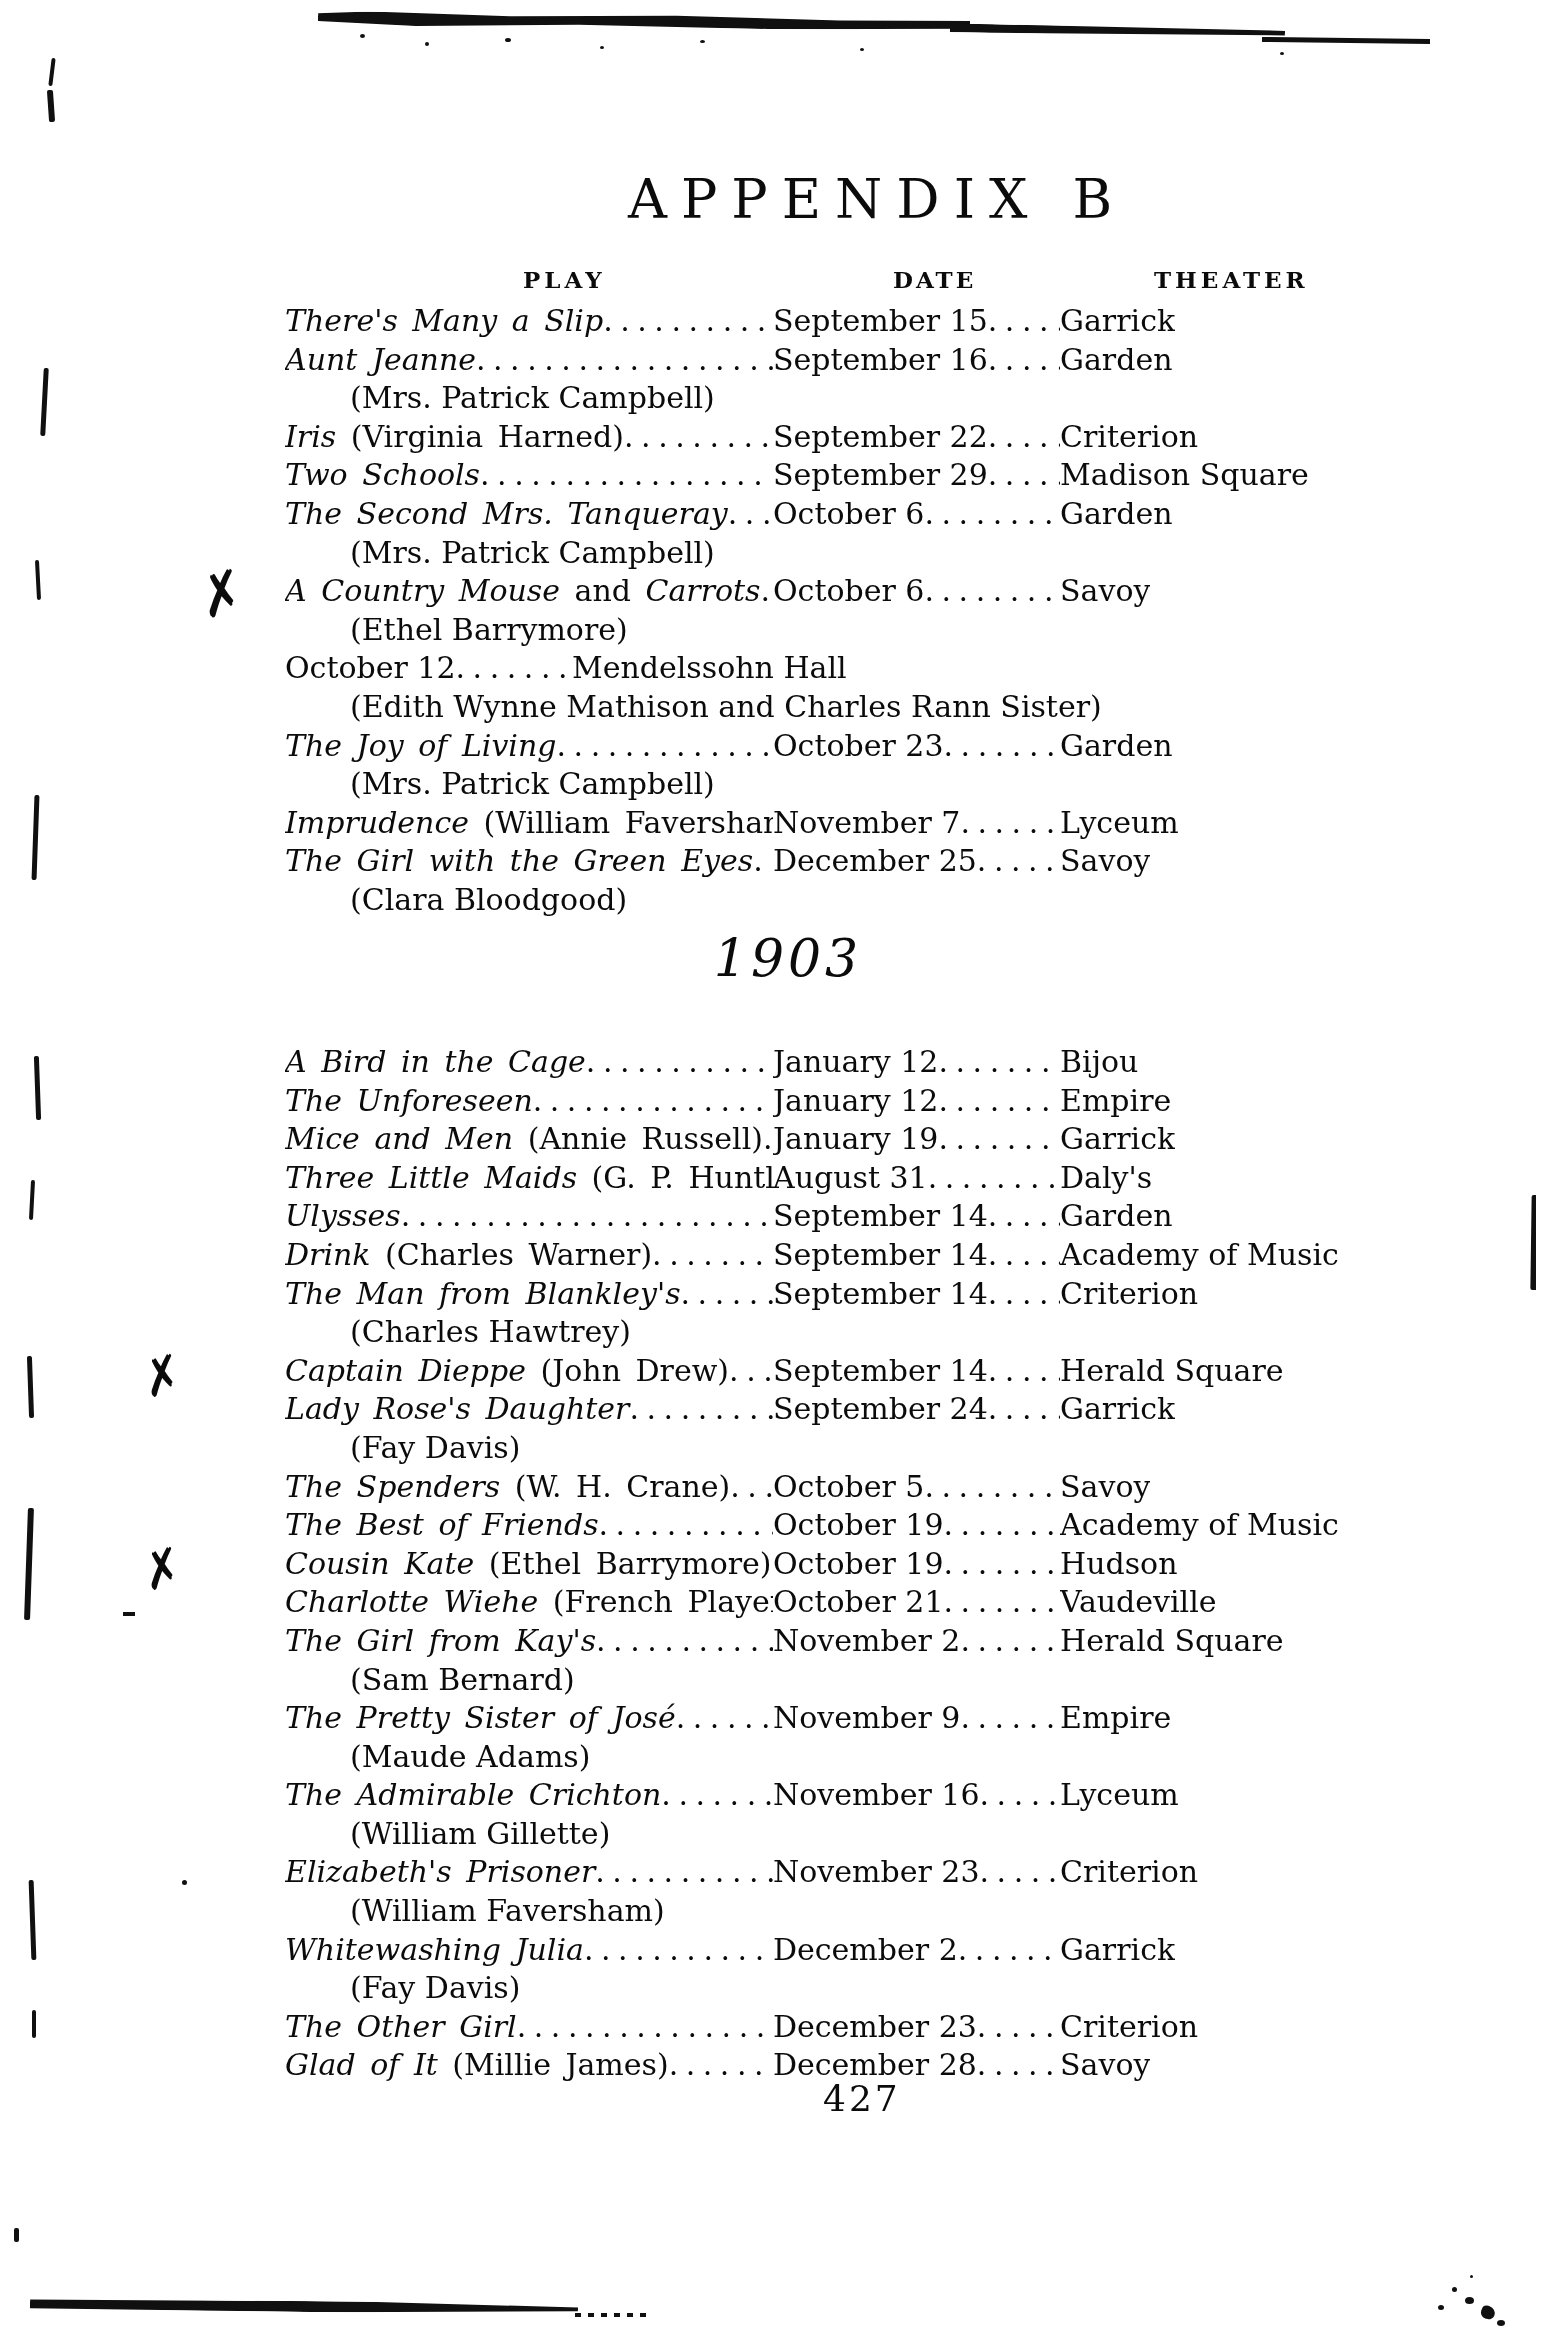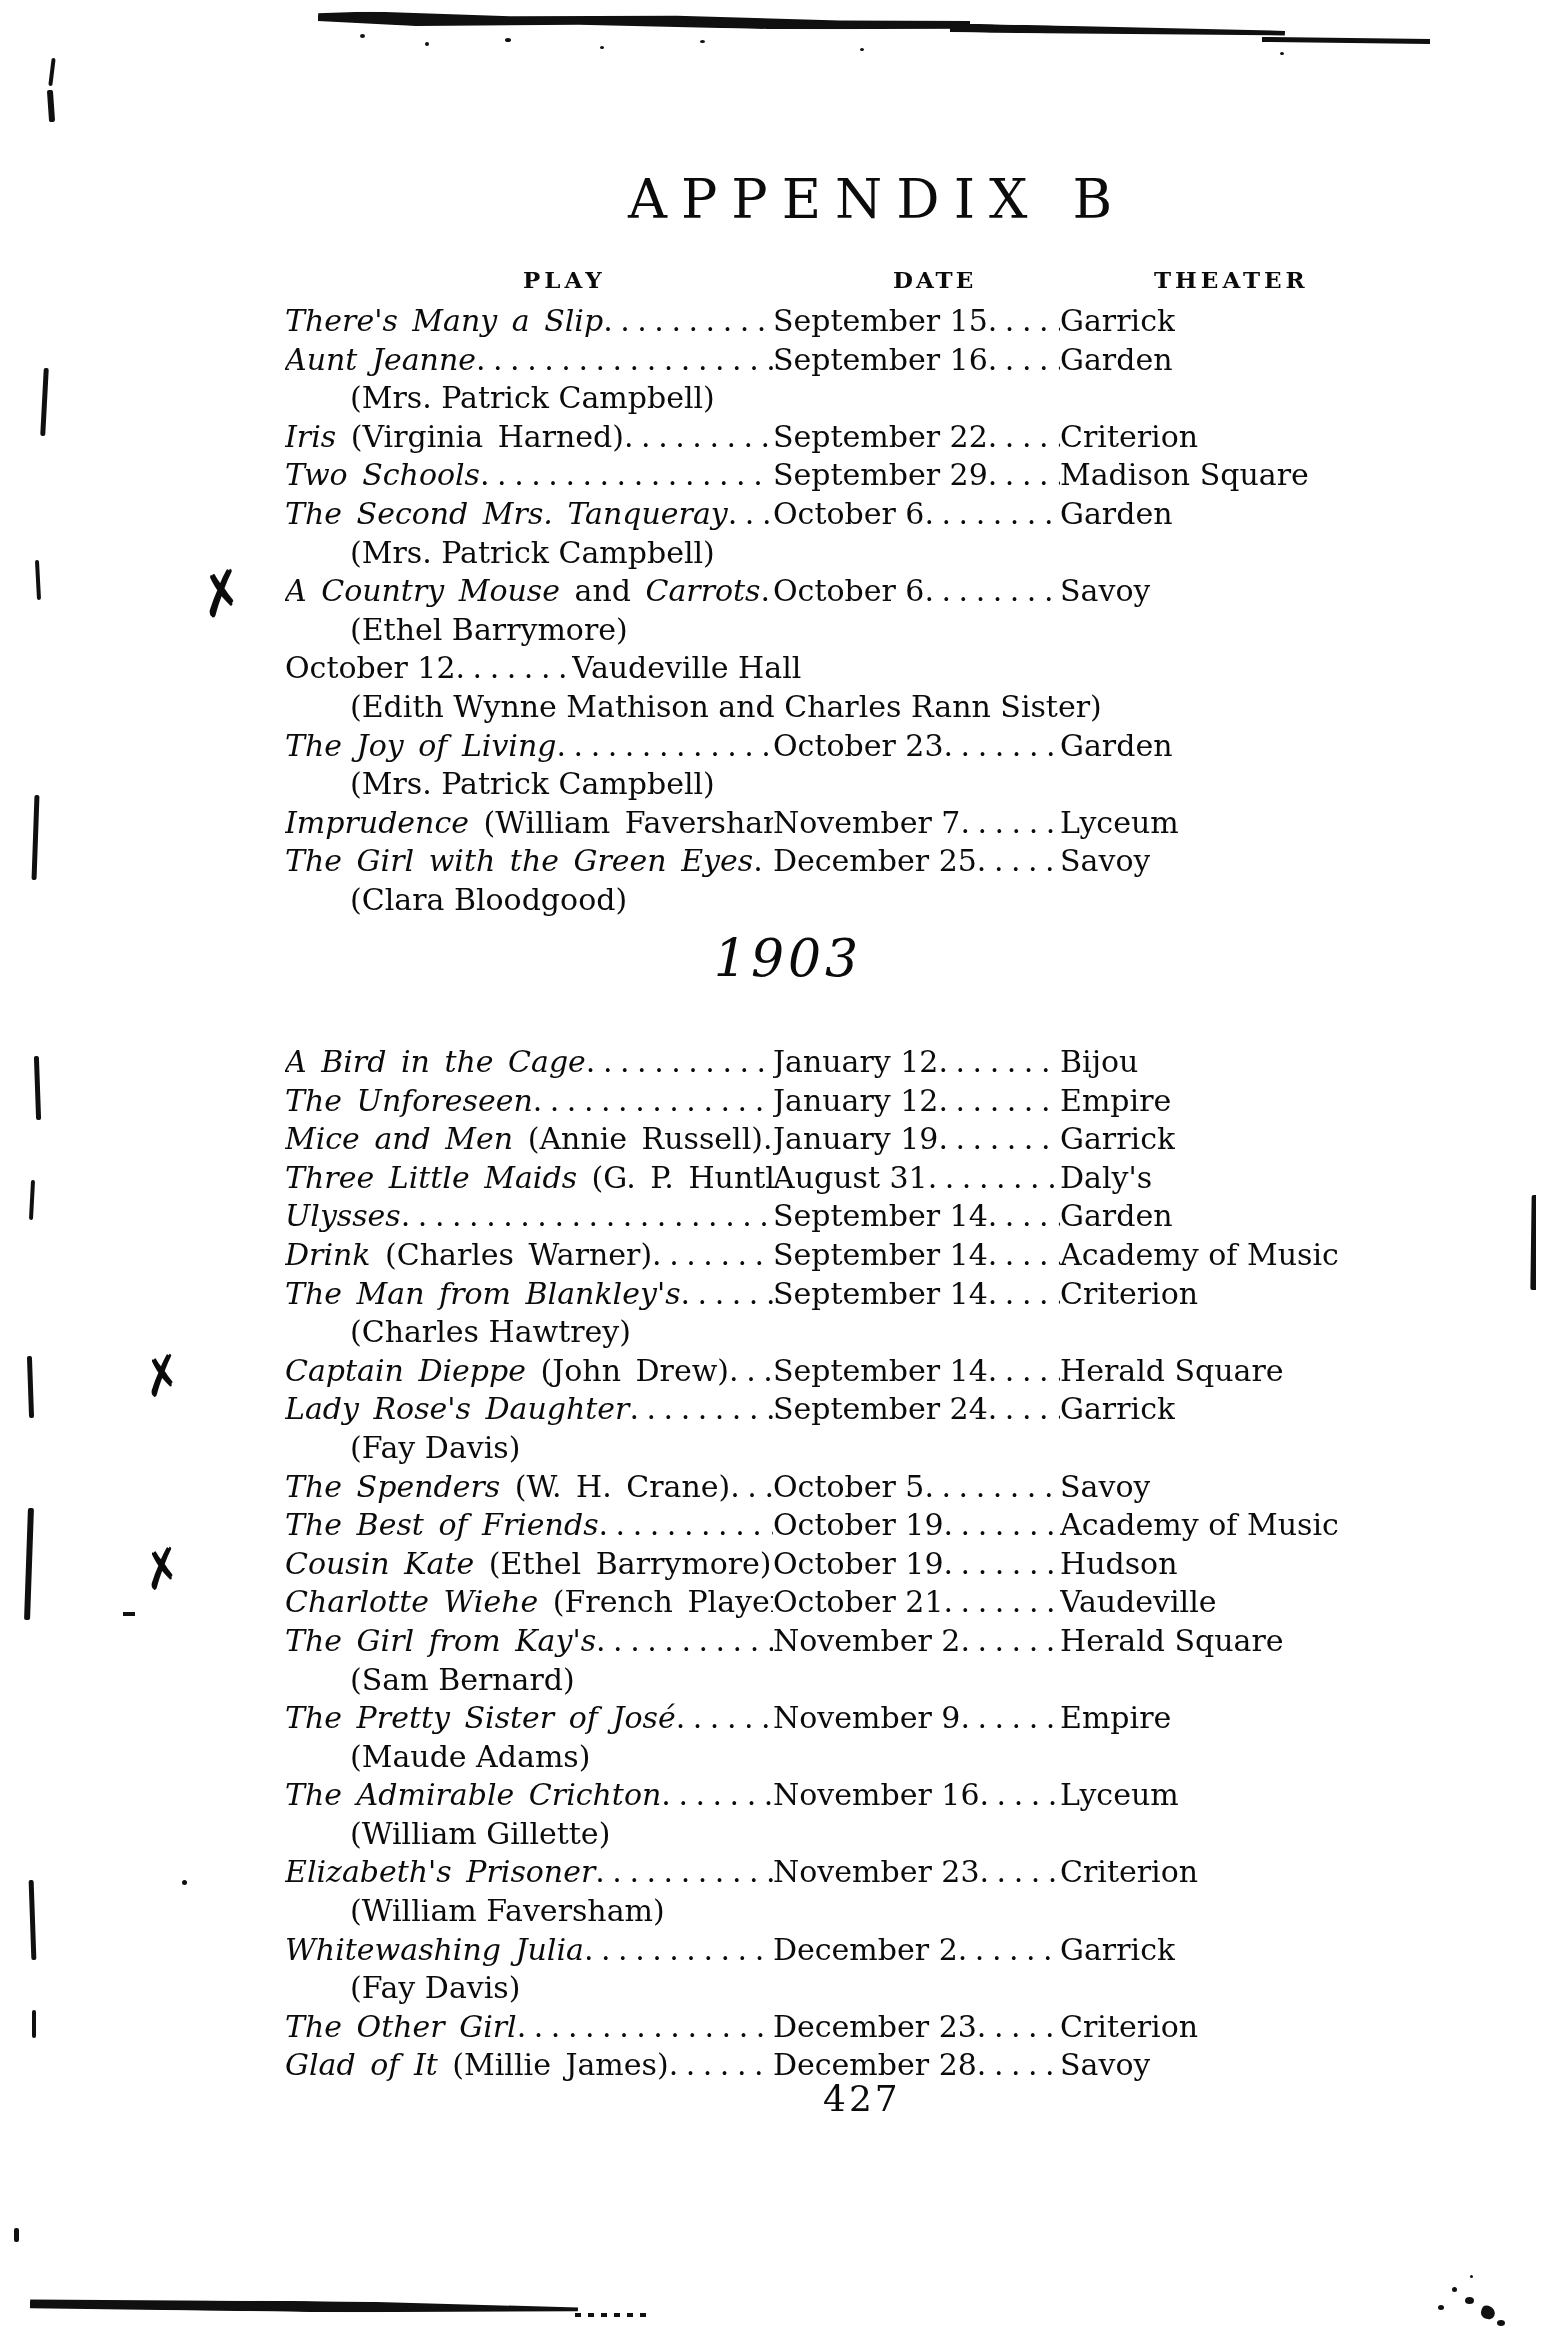--- a/index.html
+++ b/index.html
@@ -170,21 +170,21 @@
     </span>
     <span class="cell theater-cell">Savoy</span>
   </div>
 <div class="credit">(Ethel Barrymore)</div>
   <div class="row">
 
     <span class="cell date-cell">
       <span>October 12</span>
           <span class="leader"></span>
     </span>
-    <span class="cell theater-cell">Vaudeville Hall</span>
+    <span class="cell theater-cell">Mendelssohn Hall</span>
   </div>
 <div class="credit">(Edith Wynne Mathison and Charles Rann Sister)</div>
   <div class="row">
 
     <span class="cell title-cell">
       <span class="tt"><i>The Joy of Living</i></span>
           <span class="leader"></span>
     </span>
     <span class="cell date-cell">
       <span>October 23</span>

